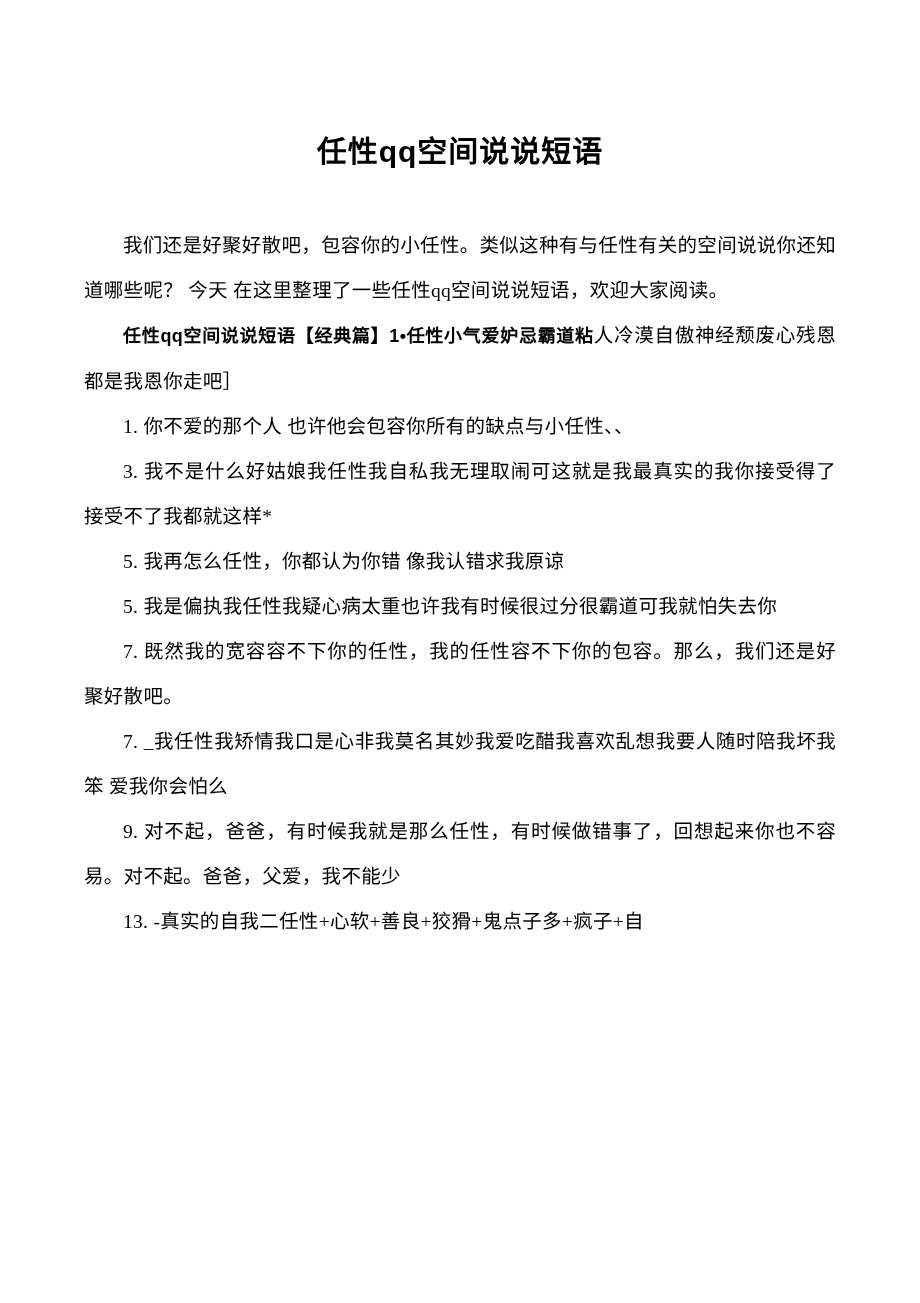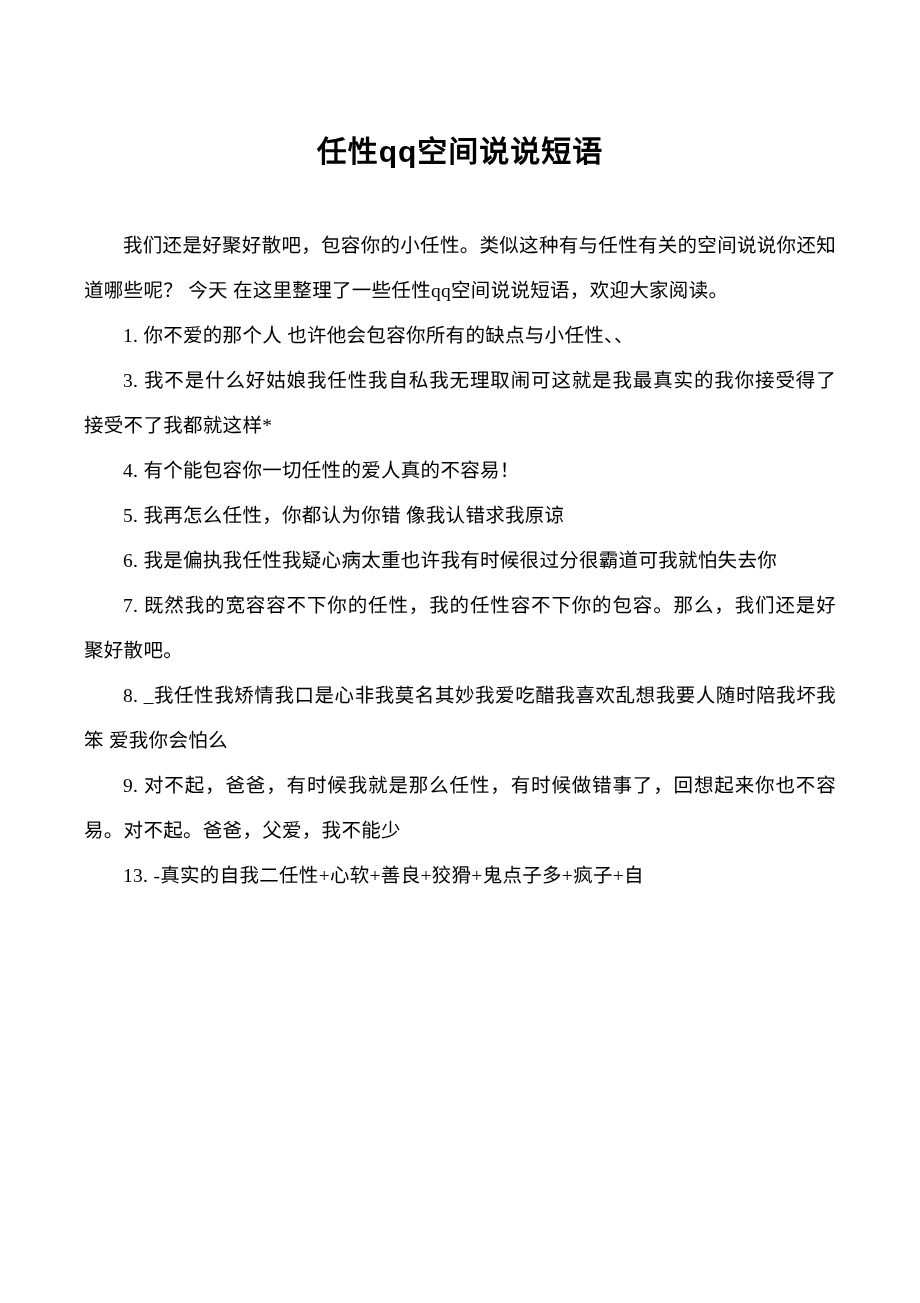--- a/index.html
+++ b/index.html
@@ -57,33 +57,33 @@
 <body>
 
 <div class="page">
 
   <h1 class="doc-title">任性qq空间说说短语</h1>
 
   <div class="body-block">
 
     <p class="para indent">我们还是好聚好散吧，包容你的小任性。类似这种有与任性有关的空间说说你还知道哪些呢？ 今天 在这里整理了一些任性qq空间说说短语，欢迎大家阅读。</p>
 
+    <p class="para indent"><span class="bold-run">任性qq空间说说短语【经典篇】1•任性小气爱妒忌霸道粘</span><span>人冷漠自傲神经颓废心残恩都是我恩你走吧］</span></p>
 
     <p class="para indent">1. 你不爱的那个人 也许他会包容你所有的缺点与小任性、、</p>
 
     <p class="para indent">3. 我不是什么好姑娘我任性我自私我无理取闹可这就是我最真实的我你接受得了接受不了我都就这样*</p>
 
-    <p class="para indent">4. 有个能包容你一切任性的爱人真的不容易！</p>
 
     <p class="para indent">5. 我再怎么任性，你都认为你错 像我认错求我原谅</p>
 
-    <p class="para indent">6. 我是偏执我任性我疑心病太重也许我有时候很过分很霸道可我就怕失去你</p>
+    <p class="para indent">5. 我是偏执我任性我疑心病太重也许我有时候很过分很霸道可我就怕失去你</p>
 
     <p class="para indent">7. 既然我的宽容容不下你的任性，我的任性容不下你的包容。那么，我们还是好聚好散吧。</p>
 
-    <p class="para indent">8. _我任性我矫情我口是心非我莫名其妙我爱吃醋我喜欢乱想我要人随时陪我坏我笨 爱我你会怕么</p>
+    <p class="para indent">7. _我任性我矫情我口是心非我莫名其妙我爱吃醋我喜欢乱想我要人随时陪我坏我笨 爱我你会怕么</p>
 
     <p class="para indent">9. 对不起，爸爸，有时候我就是那么任性，有时候做错事了，回想起来你也不容易。对不起。爸爸，父爱，我不能少</p>
 
     <p class="para indent">13.     -真实的自我二任性+心软+善良+狡猾+鬼点子多+疯子+自</p>
 
   </div>
 </div>
 
 </body></html>

